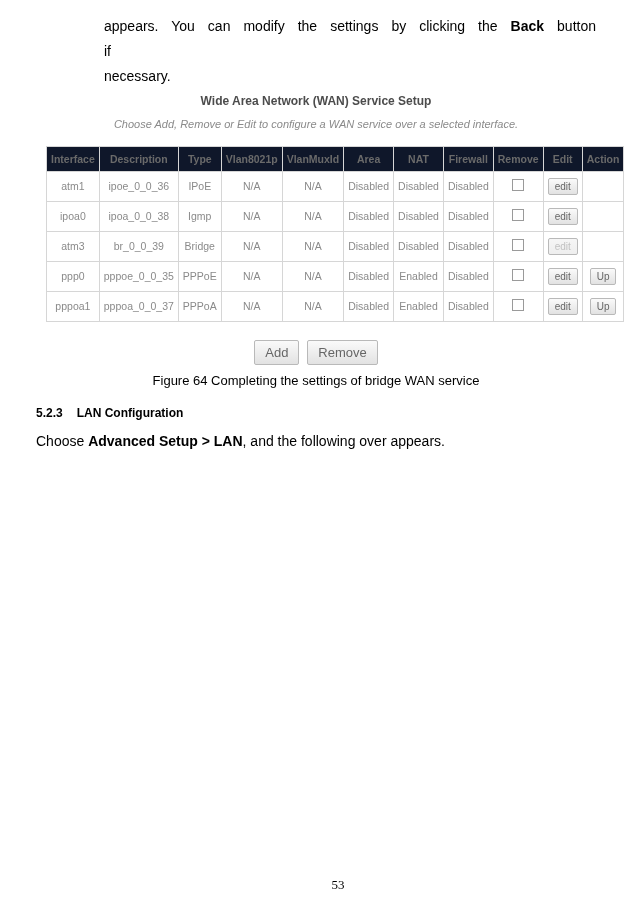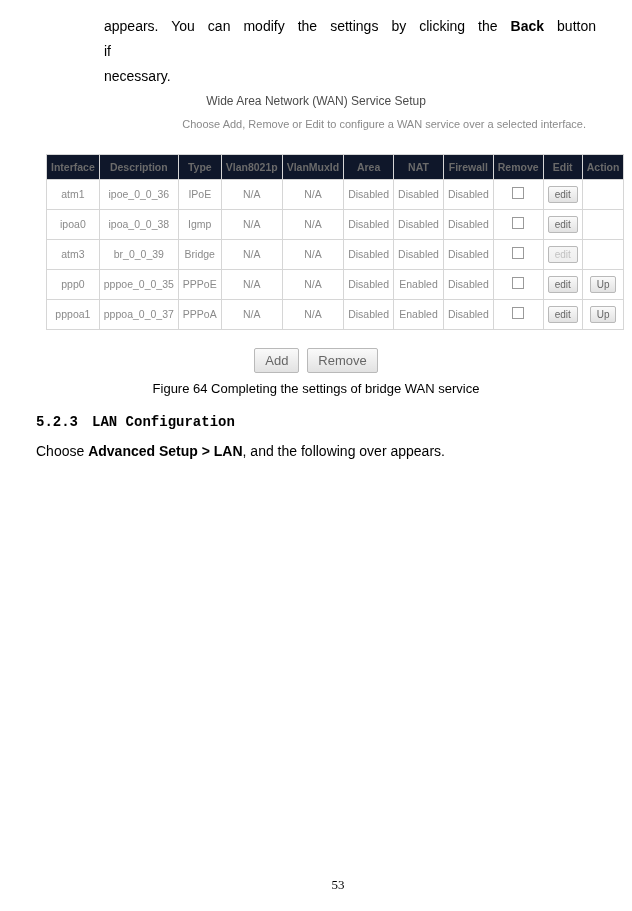--- a/index.html
+++ b/index.html
@@ -5,39 +5,39 @@
   html,body{margin:0;padding:0;background:#fff;color:#000;
     font-family:Arial,Helvetica,sans-serif;font-size:14px;}
   .page{width:604px;min-height:911px;margin:0 auto;position:relative;
     padding:14px 22px 60px 22px;box-sizing:border-box;}
   .body-text{margin-left:68px;line-height:1.8;text-align:justify;
     text-align-last:left;}
   .body-text .j{word-spacing:8px;}
   .bold{font-weight:bold;}
   .shot{margin:4px auto 8px auto;width:540px;
     filter:blur(.2px);}
-  .shot .title{text-align:center;font-weight:normal;color:#4c4c4c;
+  .shot .title{text-align:center;font-weight:bold;color:#4c4c4c;
     font-size:12px;margin:4px 0 10px 0;}
-  .shot .sub{text-align:right;color:#8a8a8a;font-size:11px;
-    margin-bottom:24px;}
+  .shot .sub{text-align:center;color:#8a8a8a;font-size:11px;
+    margin-bottom:16px;font-style:italic;}
   table.wan{border-collapse:collapse;width:100%;font-size:10.5px;
     color:#8a8a8a;}
   table.wan th,table.wan td{border:1px solid #d6d6d6;padding:6px 4px;
     text-align:center;white-space:nowrap;}
   table.wan th{background:#0f172a;color:#6a6a6a;font-weight:bold;}
   .chk{display:inline-block;width:10px;height:10px;border:1px solid #9a9a9a;
     background:#fff;}
   .sbtn{display:inline-block;padding:2px 6px;font-size:10px;
     border:1px solid #b9b9b9;border-radius:2px;
     background:linear-gradient(#fafafa,#e2e2e2);color:#666;}
   .sbtn.dis{color:#c2c2c2;background:linear-gradient(#f6f6f6,#eeeeee);}
   .ctrlrow{text-align:center;margin-top:18px;}
   .ctrlrow .sbtn{padding:4px 10px;font-size:13px;margin:0 2px;}
   .caption{text-align:center;font-size:13px;margin:8px 0 18px 0;}
-  h3.sec{font-size:14px;margin:0 0 10px 0;font-weight:bold;font-family:Liberation Mono, monospace;}
+  h3.sec{font-size:12px;margin:0 0 10px 0;font-weight:bold;}
   .sec-num{display:inline-block;margin-right:14px;}
   .para{font-size:14px;line-height:1.6;}
   .footer{position:absolute;bottom:18px;left:0;right:0;text-align:center;
     font-size:13px;font-family:"Times New Roman",Times,serif;margin-left:44px;}
 </style>
 </head>
 <body>
 
 <div class="page">
 

